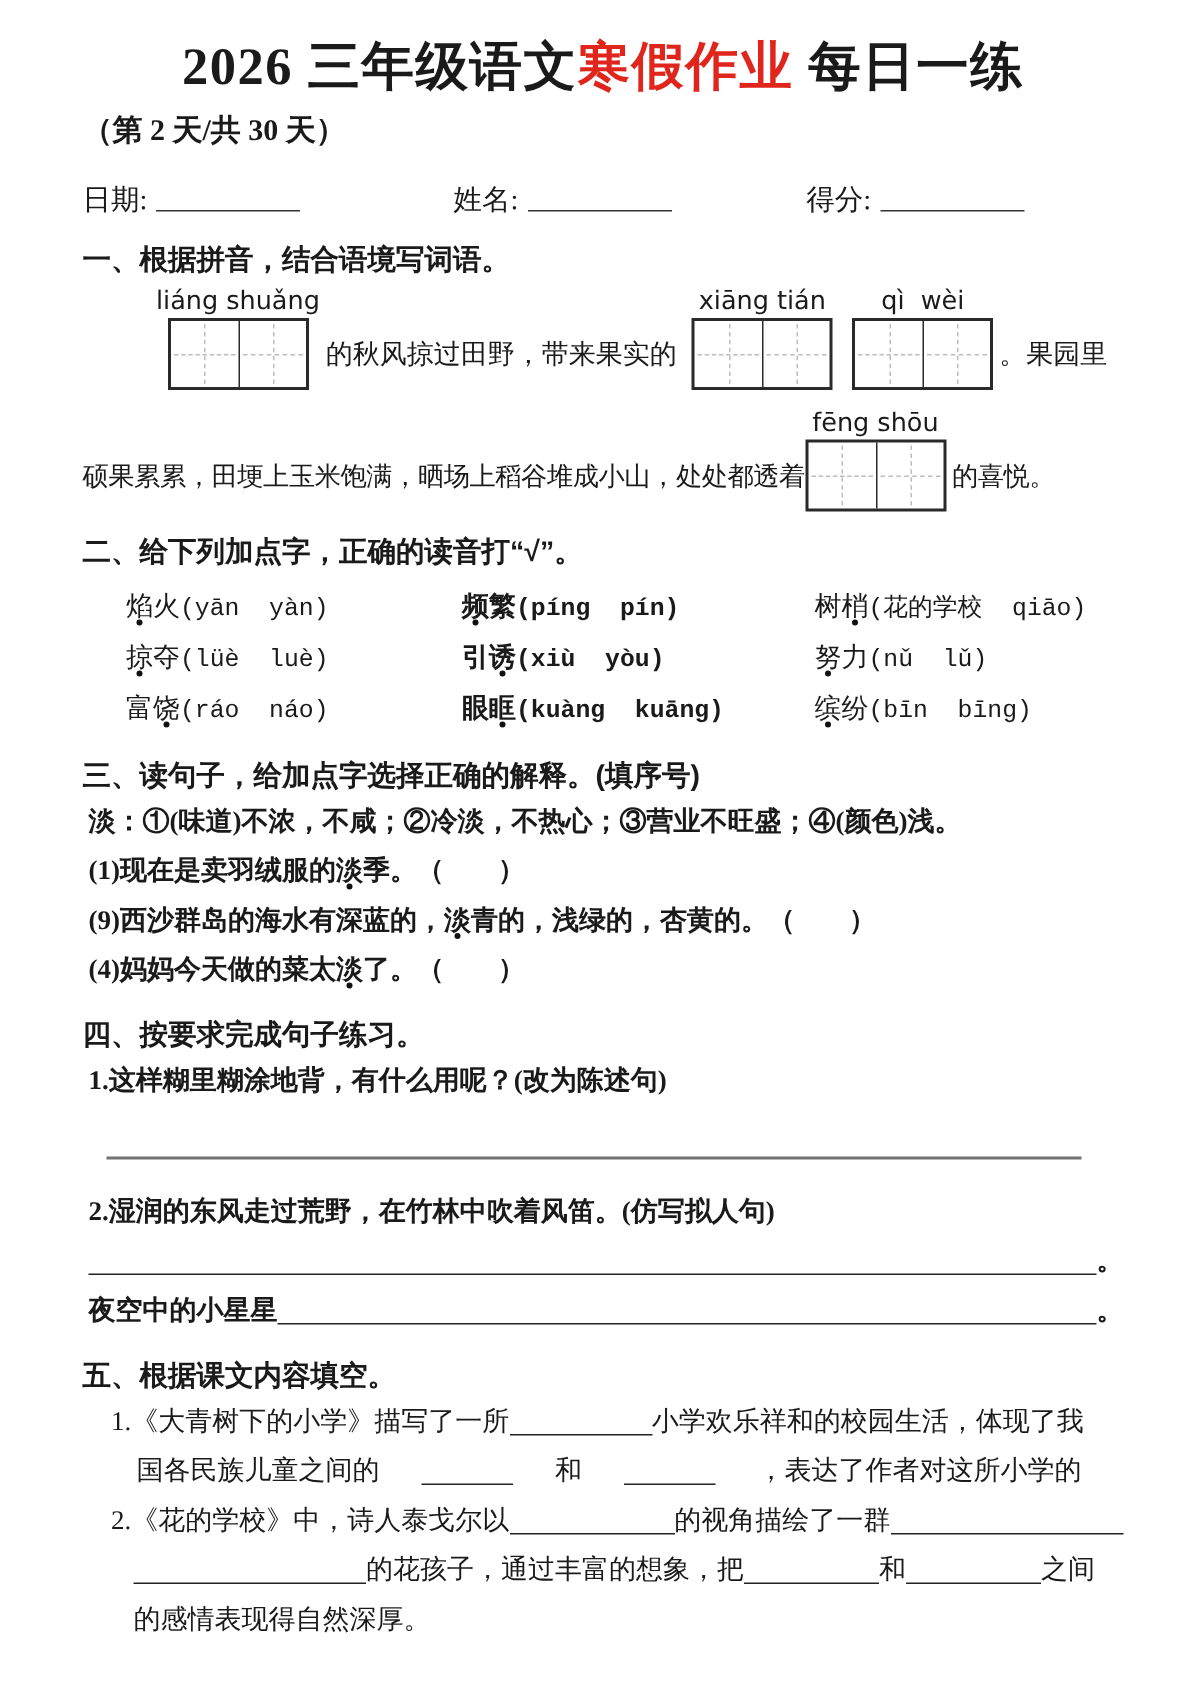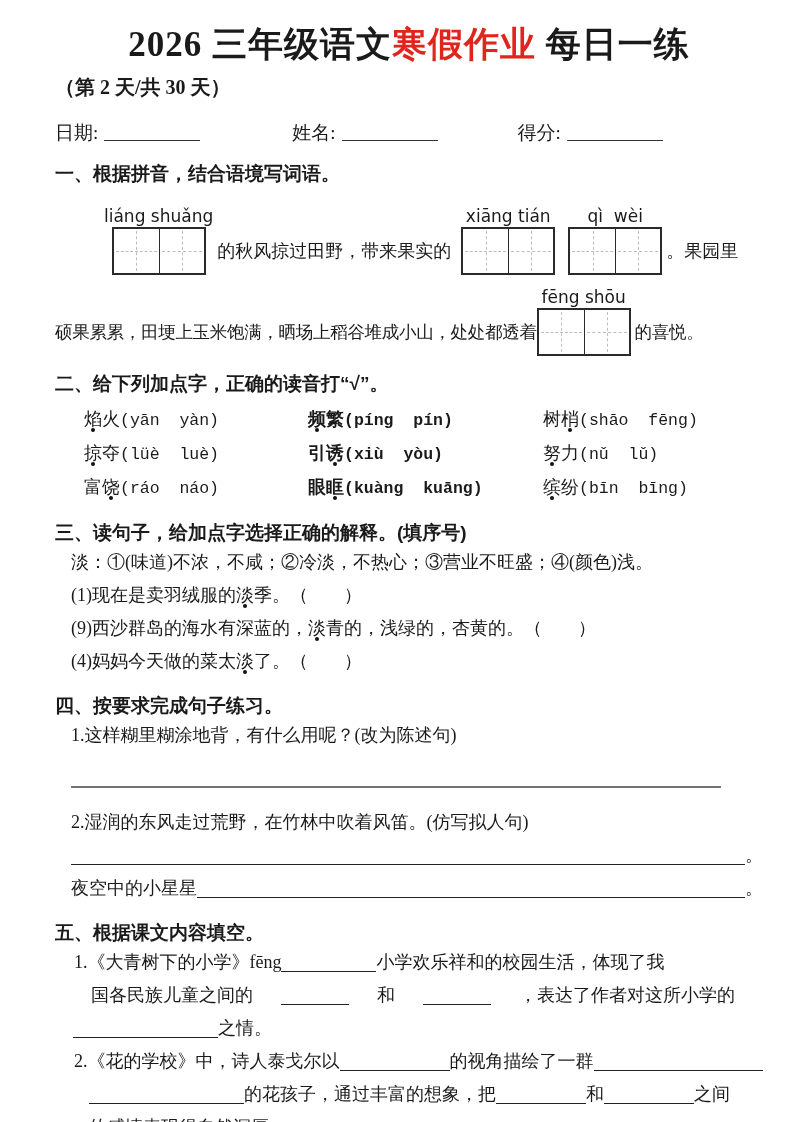--- a/index.html
+++ b/index.html
@@ -2,38 +2,38 @@
 <html><head>
 <meta charset="utf-8">
 <style>
   * { box-sizing: border-box; }
   html,body { margin:0; padding:0; }
   body {
     width:793px; height:1122px; background:#ffffff; color:#1a1a1a;
     font-family:"Liberation Serif","DejaVu Serif",serif;
     font-size:18px; overflow:hidden;
   }
-  .page { width:793px; height:1102px; padding:22px 30px 0 55px; position:relative; }
+  .page { width:793px; height:1102px; padding:22px 44px 0 55px; position:relative; }
 
   
   .title { text-align:center; font-size:35px; font-weight:bold; line-height:46px; letter-spacing:1px; white-space:nowrap; }
   .title .red { color:#e0261c; }
   .subtitle { text-align:left; font-size:20px; font-weight:bold; line-height:34px; margin-top:2px; }
 
-  .fields { display:flex; margin-top:16px; font-size:19px; align-items:baseline; }
+  .fields { display:flex; margin-top:16px; font-size:19px; align-items:baseline;gap:10px; }
   .field { white-space:nowrap; }
   .field .blank { display:inline-block; width:96px; border-bottom:1.5px solid #333; height:14px; vertical-align:-2px; margin-left:6px; }
   .f2 { margin-left:92px; }
   .f3 { margin-left:80px; }
 
   
   .sec-h { font-family:"Liberation Sans","DejaVu Sans",sans-serif; font-weight:700; font-size:19px; line-height:27px; margin-top:14px; }
 
   
-  .pinyin-row { display:flex; align-items:flex-end; margin-top:19px; }
+  .pinyin-row { display:flex; align-items:flex-end; margin-top:4px; }
   .tbg { display:inline-flex; flex-direction:column; align-items:center; }
   .py-label { font-family:"DejaVu Sans","Liberation Sans",sans-serif; font-size:17px; line-height:21px; white-space:pre; }
   .tian-box { display:flex; border:2px solid #2a2a2a; background:#fff; }
   .tian-cell { width:45px; height:44px; position:relative; border-left:1.5px solid #2a2a2a; }
   .tian-cell:first-child { border-left:none; }
   .tian-cell::before { content:""; position:absolute; left:50%; top:2px; bottom:2px; border-left:1px dashed #bdbdbd; }
   .tian-cell::after  { content:""; position:absolute; top:50%; left:2px; right:2px; border-top:1px dashed #bdbdbd; }
   .mid { margin-bottom:12px; white-space:nowrap; }
   .ml49{margin-left:49px;} .ml10{margin-left:10px;} .ml13{margin-left:13px;} .ml4{margin-left:4px;}
   .row2 { margin-top:12px; }
@@ -42,21 +42,21 @@
   
   .s2-grid { margin-left:29px; margin-top:6px; }
   .s2-row { display:flex; line-height:33px; }
   .s2-c1 { width:224px; } .s2-c2 { width:235px;font-weight:bold; } .s2-c3 { flex:1; }
   .py { font-family:"Liberation Mono","DejaVu Sans Mono",monospace; font-size:16.5px; white-space:pre; }
   .dot { position:relative; }
   .dot::after { content:""; position:absolute; left:50%; bottom:-3px; transform:translateX(-50%);
                 width:4px; height:4px; background:#111; border-radius:50%; }
 
   
-  .indent { margin-left:16px; }
+  .indent { margin-left:4px;font-weight:bold; }
   .line33 { line-height:33px; }
 
   
   .answer-line { margin:34px 16px 0 16px; width:650px; border-bottom:2px solid #737373; height:0; }
   .q2 { margin-top:18px; }
   .fill-line { display:flex; align-items:flex-end; line-height:33px; }
   .fill { flex:1; border-bottom:1.5px solid #222; margin-bottom:7px; height:0; }
   .tail { white-space:nowrap; }
 
   
@@ -116,21 +116,21 @@
         </span>
     </span>
     <span class="mid ml4">的喜悦。</span>
   </div>
 
   <div class="sec-h">二、给下列加点字，正确的读音打“√”。</div>
   <div class="s2-grid">
     <div class="s2-row">
       <span class="s2-c1"><span></span><span class="dot">焰</span><span>火</span><span class="py">(yān  yàn)</span></span>
       <span class="s2-c2"><span></span><span class="dot">频</span><span>繁</span><span class="py">(píng  pín)</span></span>
-      <span class="s2-c3"><span>树</span><span class="dot">梢</span><span></span><span class="py">(shāo  fēng)</span></span>
+      <span class="s2-c3"><span>树</span><span class="dot">梢</span><span></span><span class="py">(花的学校  qiāo)</span></span>
     </div>
     <div class="s2-row">
       <span class="s2-c1"><span></span><span class="dot">掠</span><span>夺</span><span class="py">(lüè  luè)</span></span>
       <span class="s2-c2"><span>引</span><span class="dot">诱</span><span></span><span class="py">(xiù  yòu)</span></span>
       <span class="s2-c3"><span></span><span class="dot">努</span><span>力</span><span class="py">(nǔ  lǔ)</span></span>
     </div>
     <div class="s2-row">
       <span class="s2-c1"><span>富</span><span class="dot">饶</span><span></span><span class="py">(ráo  náo)</span></span>
       <span class="s2-c2"><span>眼</span><span class="dot">眶</span><span></span><span class="py">(kuàng  kuāng)</span></span>
       <span class="s2-c3"><span></span><span class="dot">缤</span><span>纷</span><span class="py">(bīn  bīng)</span></span>
@@ -153,35 +153,31 @@
     </div>
   <div class="fill-line indent">
       <span>夜空中的小星星</span>
       <span class="fill"></span>
       <span class="tail">。</span>
     </div>
 
   <div class="sec-h">五、根据课文内容填空。</div>
   <div class="s5-line pl19">
       <span>1.</span>
-      <span>《大青树下的小学》fēng</span>
+      <span>《大青树下的小学》描写了一所</span>
       <span class="blank-b w95"></span>
       <span>小学欢乐祥和的校园生活，体现了我</span>
     </div>
   <div class="s5-line pl36">
       <span>国各民族儿童之间的</span>
       <span class="blank-b w95"></span>
       <span>和</span>
       <span class="blank-b w95"></span>
       <span>，表达了作者对这所小学的</span>
       <span class="blank-b grow"></span>
-    </div>
-  <div class="s5-line pl18">
-      <span class="blank-b w145"></span>
-      <span>之情。</span>
     </div>
   <div class="s5-line pl19">
       <span>2.</span>
       <span>《花的学校》中，诗人泰戈尔以</span>
       <span class="blank-b w110"></span>
       <span>的视角描绘了一群</span>
       <span class="blank-b grow"></span>
     </div>
   <div class="s5-line pl34">
       <span class="blank-b w155"></span>

